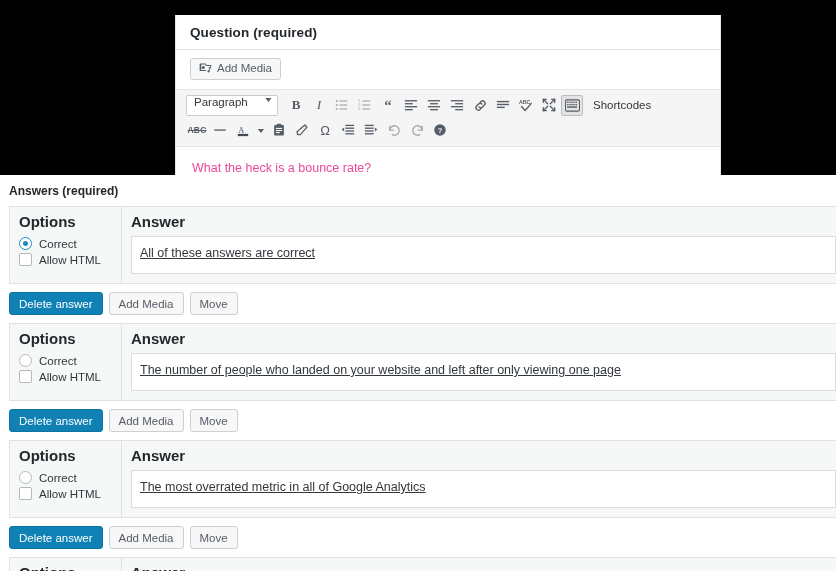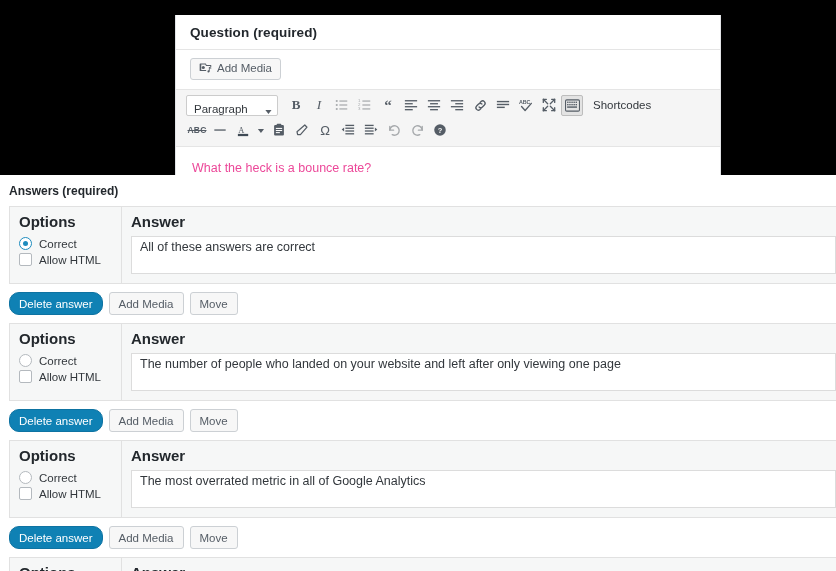--- a/index.html
+++ b/index.html
@@ -51,21 +51,21 @@
 
   
   .mce-toolbar {
     background: #f5f5f5;
     border-bottom: 1px solid #e5e5e5;
     padding: 4px 8px 5px 10px;
   }
   .mce-row { display: flex; align-items: center; height: 22px; gap: 1px; }
   .mce-row.r2 { margin-top: 3px; }
   .fmt-select {
-    display: inline-flex; align-items: flex-end; justify-content: space-between;
+    display: inline-flex; align-items: flex-start; justify-content: space-between;
     width: 92px; height: 21px; padding: 0 5px 0 7px;
     background: #fff; border: 1px solid #ccc; border-radius: 2px;
     font-size: 11.5px; color: #32373c; margin-right: 6px;
     cursor: pointer;
   }
   .fmt-select .caret { font-size: 7px; color: #555d66; transform: scaleX(1.5); }
   .tb-item {
     width: 22px; height: 21px;
     display: inline-flex; align-items: center; justify-content: center;
     color: #555d66; cursor: pointer; border: 1px solid transparent;
@@ -150,37 +150,38 @@
     border-radius: 2px; cursor: pointer;
   }
   .answer-input {
     display: block;
     margin: 0 0 0 9px;
     width: calc(100% - 9px);
     height: 38px;
     background: #ffffff;
     border: 1px solid #dcdcdc;
     font-size: 12.5px; color: #32373c;
-    padding: 3px 8px 0 8px;
+    padding: 9px 8px 0 8px;
     font-family: "Liberation Sans", sans-serif;
     resize: none; outline: none;
     overflow: hidden;
     white-space: nowrap;
+    text-decoration: underline;
   }
   .btn-row {
     display: flex; align-items: center; gap: 6px;
     padding: 8px 0 8px 9px;
     background: #ffffff;
   }
   .btn-primary {
     display: inline-flex; align-items: center; justify-content: center;
     height: 23px; padding: 0 9px;
     background: #0f81b4;
     border: 1px solid #0e73a2;
-    border-radius: 10px;
+    border-radius: 3px;
     color: #ffffff; font-size: 11.5px; cursor: pointer;
     font-family: "Liberation Sans", sans-serif;
     white-space: nowrap;
   }
   .btn-secondary {
     display: inline-flex; align-items: center; justify-content: center;
     height: 23px; padding: 0 9px;
     background: #f7f7f7;
     border: 1px solid #ccd0d4;
     border-radius: 3px;

